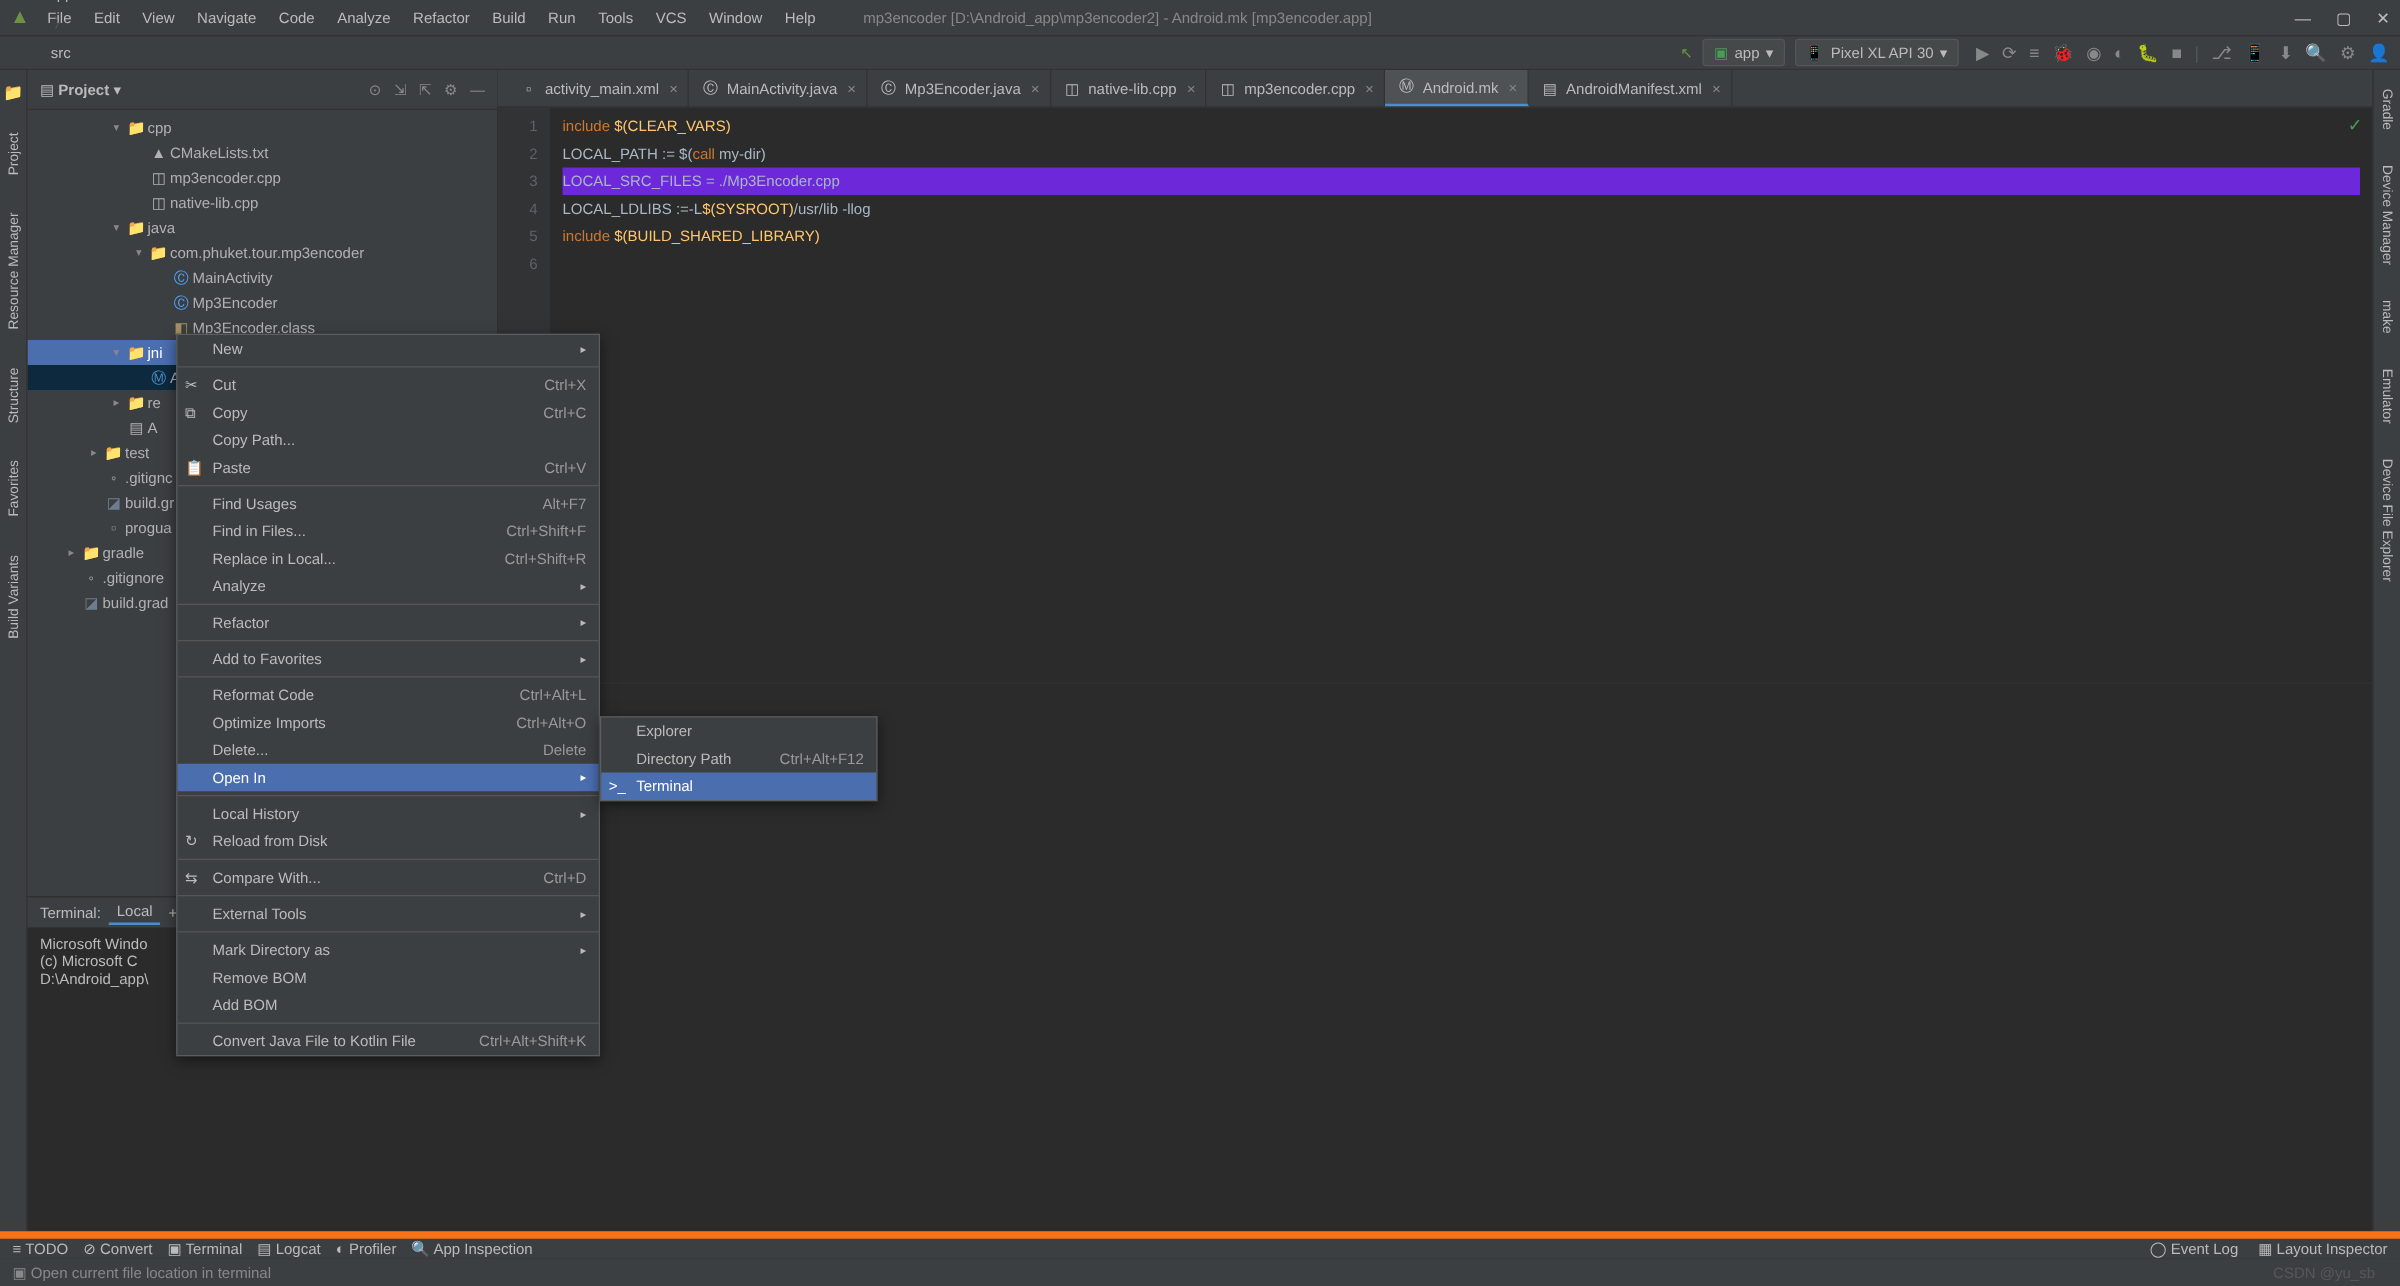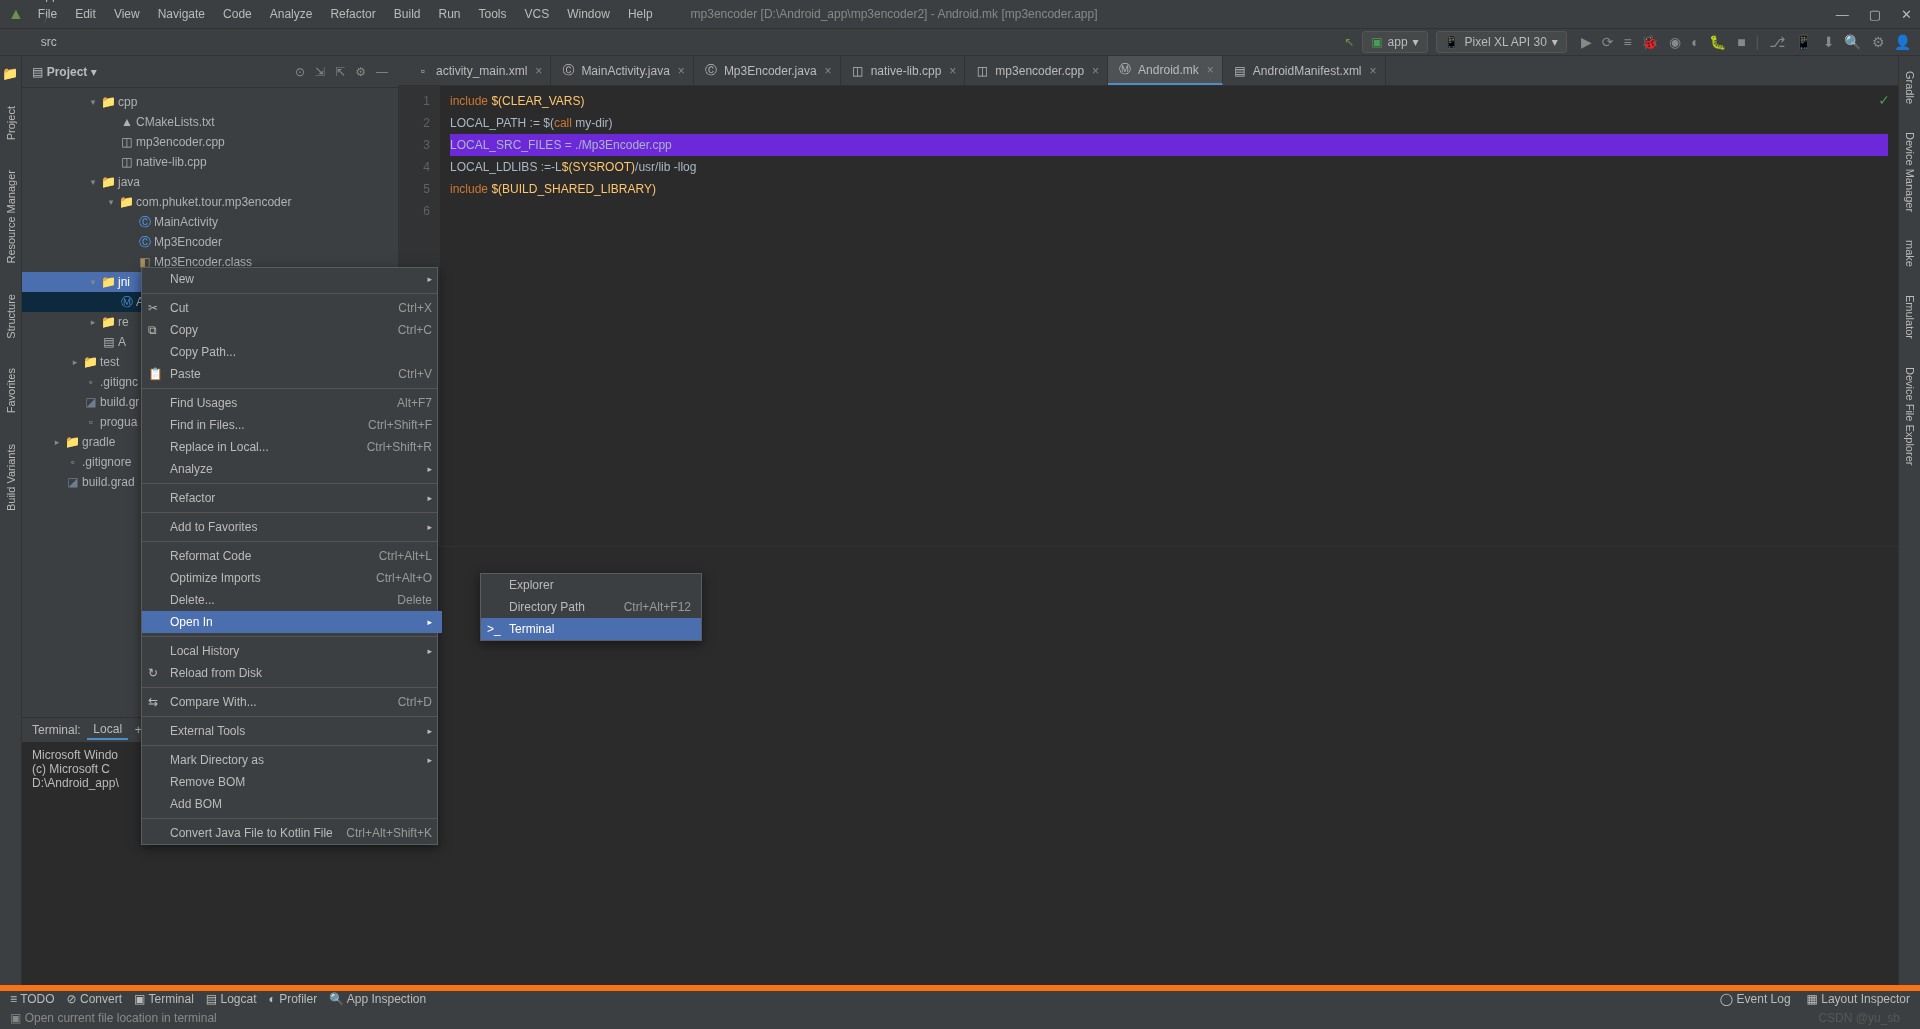--- a/index.html
+++ b/index.html
@@ -366,21 +366,21 @@
 
   <div class="right-rail">
     <span class="rail-text" style="writing-mode:vertical-lr;transform:none">Gradle</span>
     <span class="rail-text" style="writing-mode:vertical-lr;transform:none">Device Manager</span>
     <span class="rail-text" style="writing-mode:vertical-lr;transform:none">make</span>
     <span class="rail-text" style="writing-mode:vertical-lr;transform:none">Emulator</span>
     <span class="rail-text" style="writing-mode:vertical-lr;transform:none">Device File Explorer</span>
   </div>
 </div>
 
-<div class="context-menu" id="ctx" style="left:141px;top:267px;width:297px">
+<div class="context-menu" id="ctx" style="left:141px;top:267px;width:339px">
     <div class="menu-item">
       <span>New</span>
       <span class="arrow">▸</span>
     </div>
     <div class="menu-sep"></div>
     <div class="menu-item">
       <span class="menu-icon">✂</span>
       <span>Cut</span>
       <span class="shortcut">Ctrl+X</span>
     </div>

